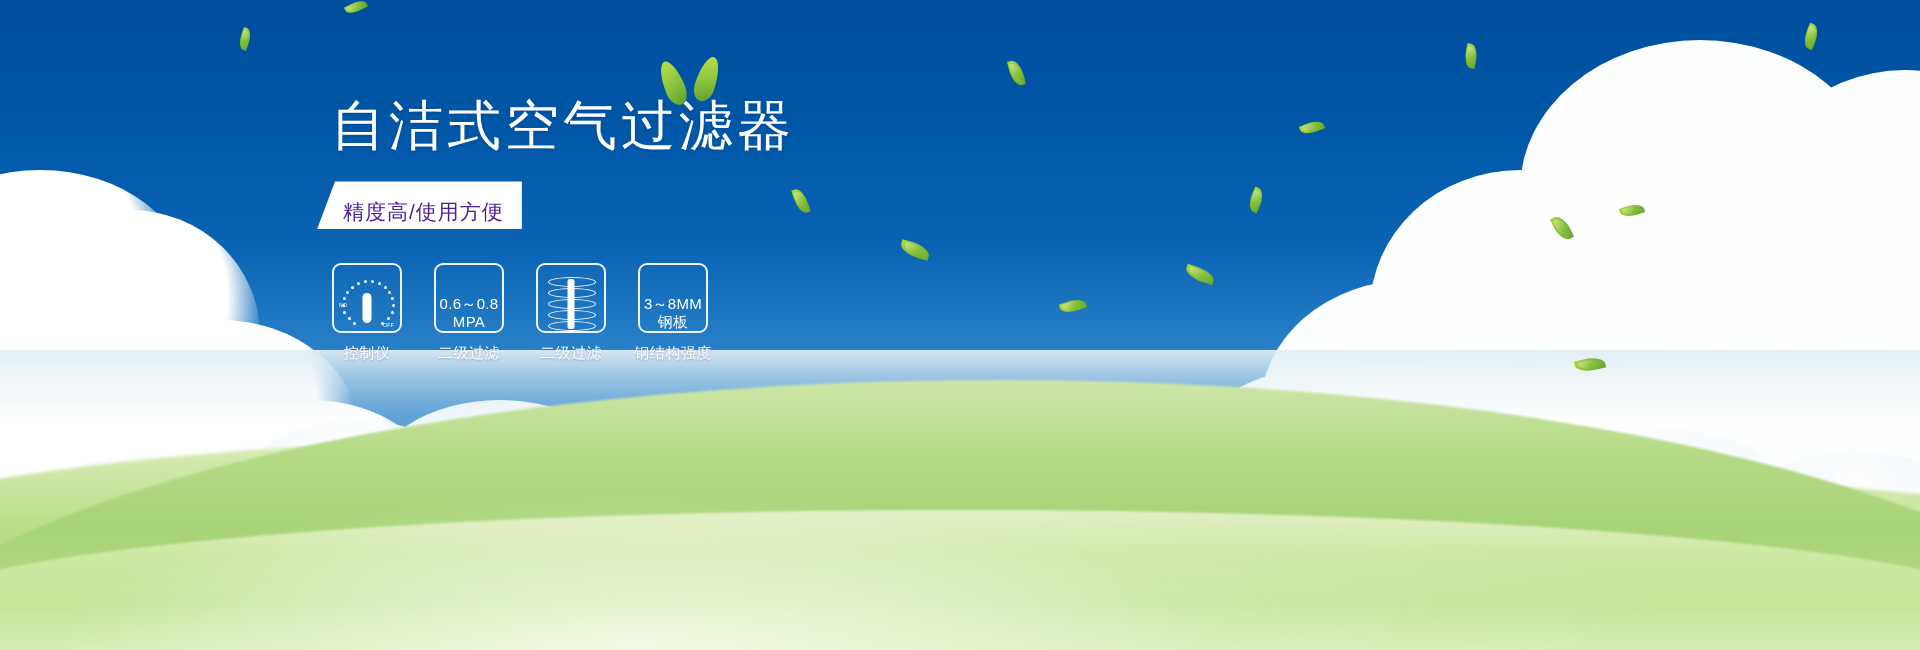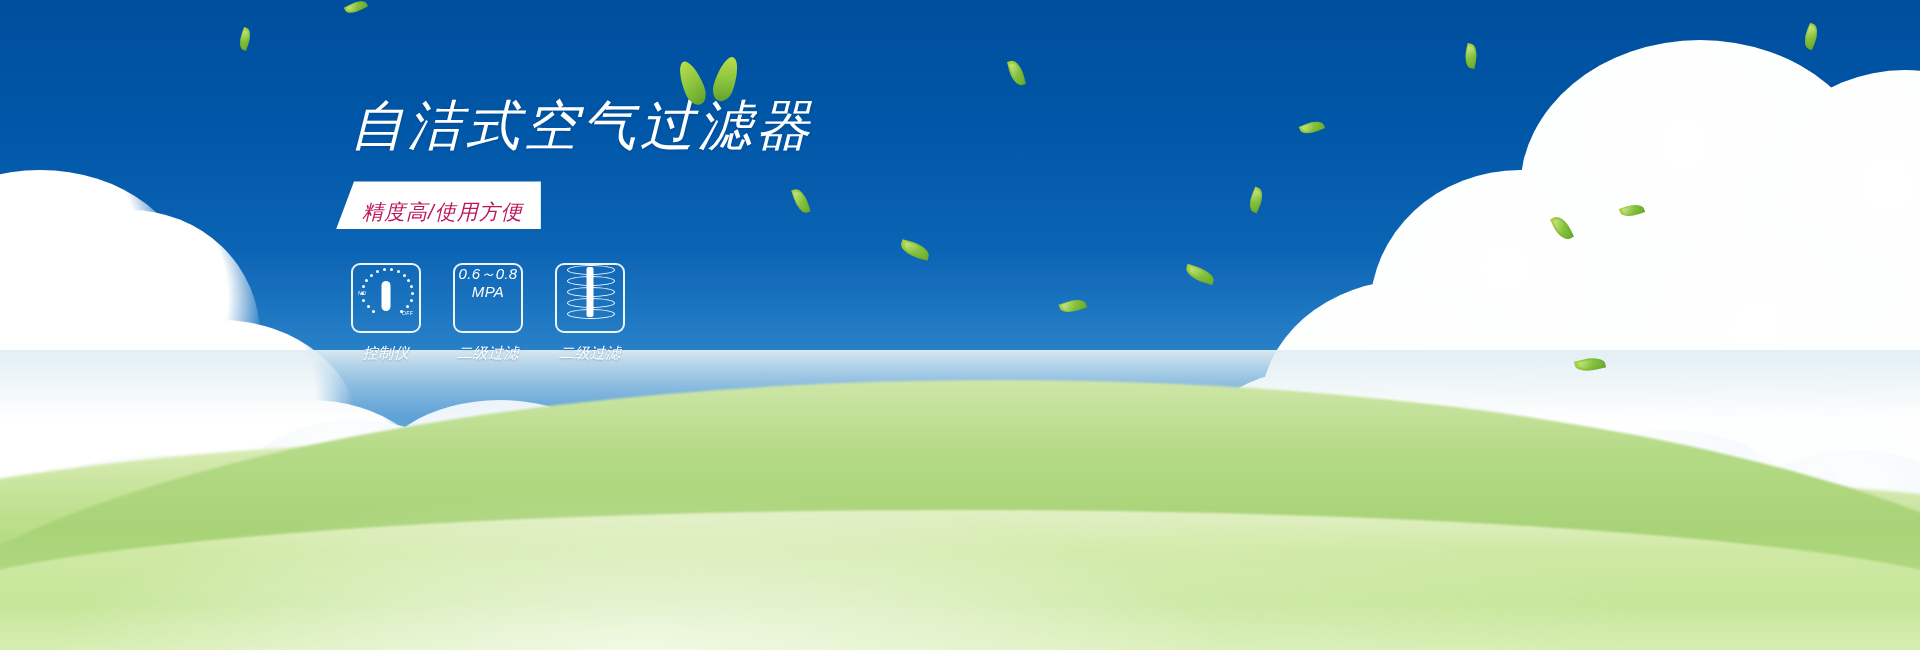--- a/index.html
+++ b/index.html
@@ -102,23 +102,22 @@
   }
   .leaf::after{
     content:"";position:absolute;left:12%;top:12%;width:76%;height:76%;
     background:linear-gradient(135deg, rgba(255,255,255,.35), rgba(255,255,255,0) 60%);
     border-radius:0 70% 0 70%;
   }
 
   
   .content{
     position:absolute;
-    left:350px; top:96px;
+    left:331px; top:96px;
     width:700px;
-    font-style:italic;
   }
   .title-wrap{position:relative;}
   .title{
     font-size:54px;
     letter-spacing:4px;
     color:#ffffff;
     font-weight:300;
     line-height:1.1;
     margin:0;
     white-space:nowrap;
@@ -150,21 +149,21 @@
     color:#ffffff;
     display:flex; align-items:center; justify-content:center;
     padding:0 22px 0 18px;
     font-size:21px;
     letter-spacing:1px;
     z-index:2;
   }
   .tag-right{
     position:relative;
     background:#ffffff;
-    color:#be185d;
+    color:#4c1d95;
     display:flex; align-items:center; justify-content:center;
     padding:14px 18px 0 26px;
     font-size:21px;
     letter-spacing:1px;
     margin-left:-14px;
     clip-path:polygon(18px 0, 100% 0, 100% 100%, 0 100%);
     z-index:1;
   }
 
   
@@ -174,21 +173,21 @@
     gap:30px;
   }
   .icon-item{
     width:72px;
     display:flex; flex-direction:column; align-items:center;
   }
   .icon-box{
     width:70px; height:70px;
     border:2px solid rgba(255,255,255,.92);
     border-radius:9px;
-    display:flex; align-items:flex-start; justify-content:center;
+    display:flex; align-items:flex-end; justify-content:center;
     position:relative;
     box-sizing:border-box;
   }
   .icon-cap{
     margin-top:11px;
     color:#ffffff;
     font-size:15px;
     letter-spacing:.5px;
     white-space:nowrap;
     text-shadow:0 1px 2px rgba(0,40,90,.3);
@@ -363,18 +362,27 @@
             <span class="ring" style="top:0px;"></span>
             <span class="ring" style="top:11px;"></span>
             <span class="ring" style="top:22px;"></span>
             <span class="ring" style="top:33px;"></span>
             <span class="ring" style="top:44px;"></span>
           </div>
         </div>
         <div class="icon-cap">二级过滤</div>
       </div>
 
+      <div class="icon-item">
+        <div class="icon-box">
+          <div class="icon-text">
+            <span class="big">3～8MM</span>
+            <span class="big">钢板</span>
+          </div>
+        </div>
+        <div class="icon-cap">钢结构强度</div>
+      </div>
 
 
     </div>
   </div>
 
 </div>
 
 </body></html>

